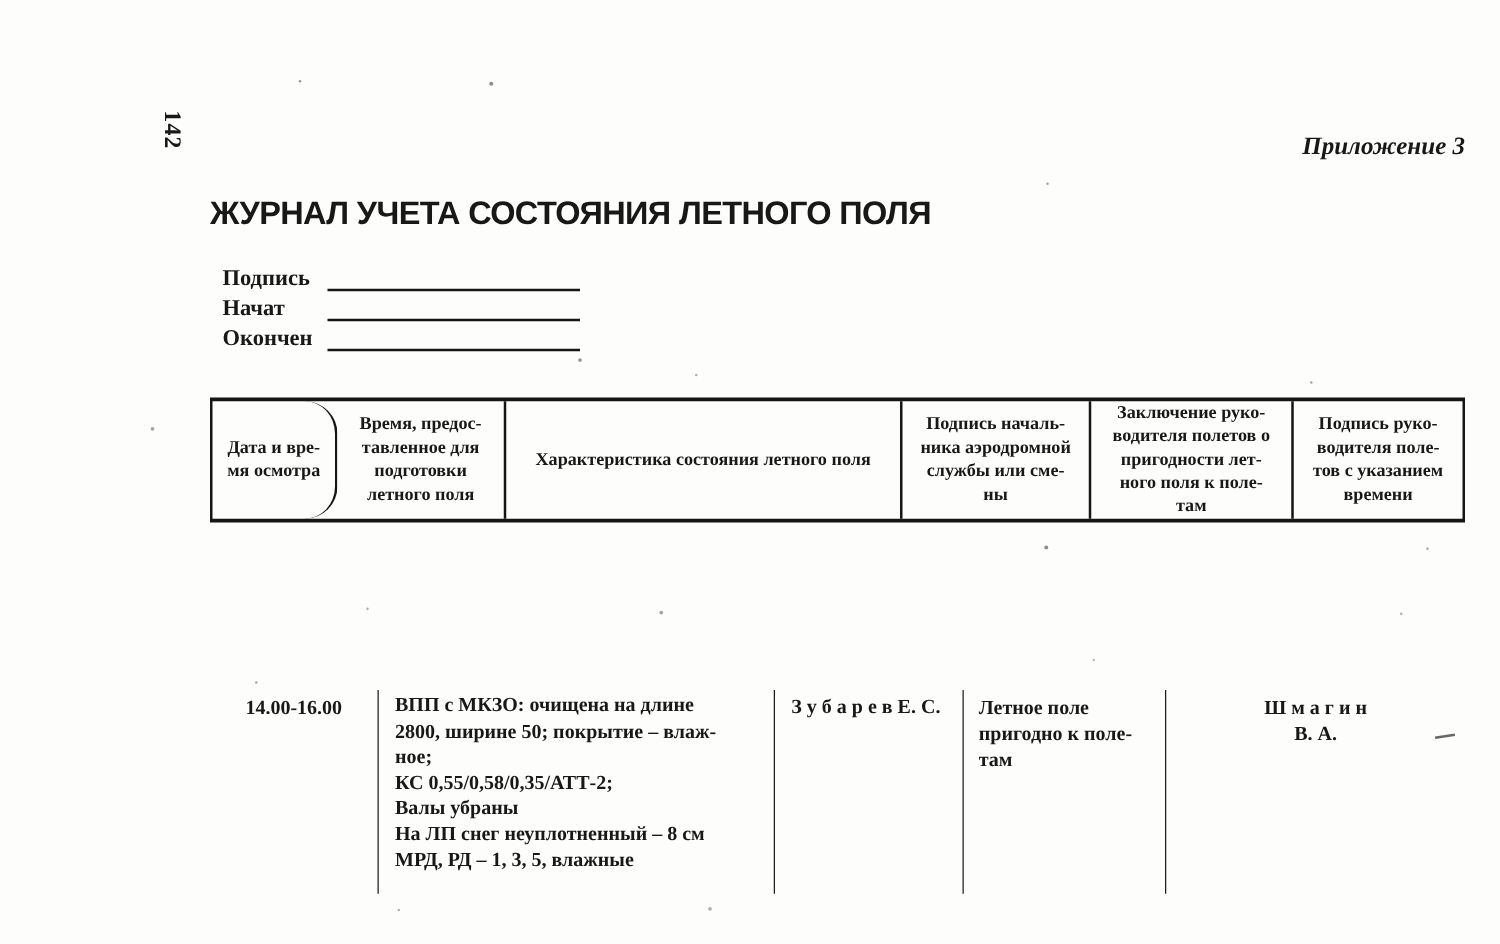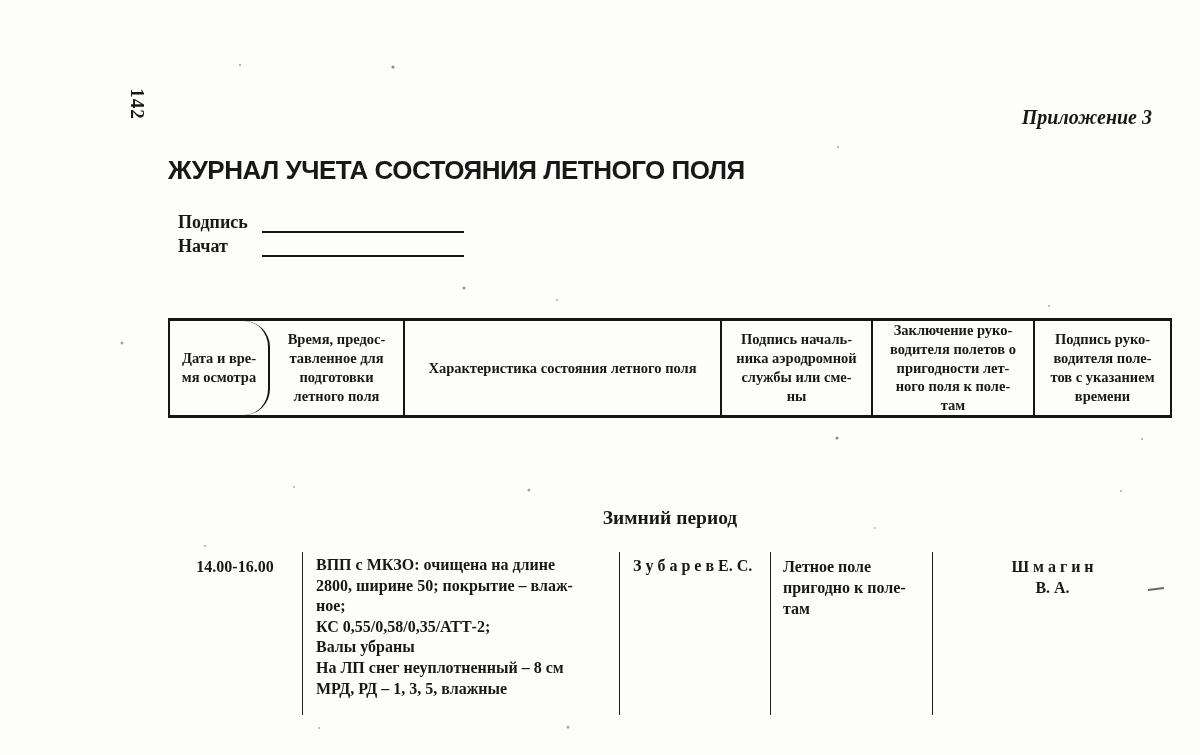--- a/index.html
+++ b/index.html
@@ -18,21 +18,21 @@
   
   .page-number {
     position:absolute; left:116px; top:92px; width:40px; height:24px;
     text-align:center;
     transform:rotate(90deg);
     font-size:19px; font-weight:bold;
     letter-spacing:1px;
   }
   
   .appendix {
-    position:absolute; right:48px; top:106px;
+    position:absolute; right:28px; top:106px;
     font-style:italic; font-weight:bold; font-size:20px;
   }
   
   .doc-title {
     position:absolute; left:168px; top:155px; width:1004px;
     text-align:left;
     font-family:"Liberation Sans", sans-serif;
     font-weight:bold; font-size:26px;
     letter-spacing:-0.5px;
     white-space:nowrap;
@@ -135,20 +135,24 @@
 
   <div class="doc-title">ЖУРНАЛ УЧЕТА СОСТОЯНИЯ ЛЕТНОГО ПОЛЯ</div>
 
   <div class="form-block">
     <div class="form-row">
       <span class="form-label">Подпись</span>
       <span class="form-line"></span>
     </div>
     <div class="form-row">
       <span class="form-label">Начат</span>
+      <span class="form-line"></span>
+    </div>
+    <div class="form-row">
+      <span class="form-label">Окончен</span>
       <span class="form-line"></span>
     </div>
   </div>
 
   <div class="thead">
     <div class="cell c1">Дата и вре-
 мя осмотра</div>
     <div class="cell c2">Время, предос-
 тавленное для
 подготовки
@@ -163,21 +167,20 @@
 пригодности лет-
 ного поля к поле-
 там</div>
     <div class="cell c6">Подпись руко-
 водителя поле-
 тов с указанием
 времени</div>
   </div>
 
 
-  <div class="section-heading">Зимний период</div>
 
   <div class="trow">
     <div class="cell rc2">14.00-16.00</div>
     <div class="cell rc3">ВПП с МКЗО: очищена на длине
 2800, ширине 50; покрытие – влаж-
 ное;
 КС 0,55/0,58/0,35/АТТ-2;
 Валы убраны
 На ЛП снег неуплотненный – 8 см
 МРД, РД – 1, 3, 5, влажные</div>

